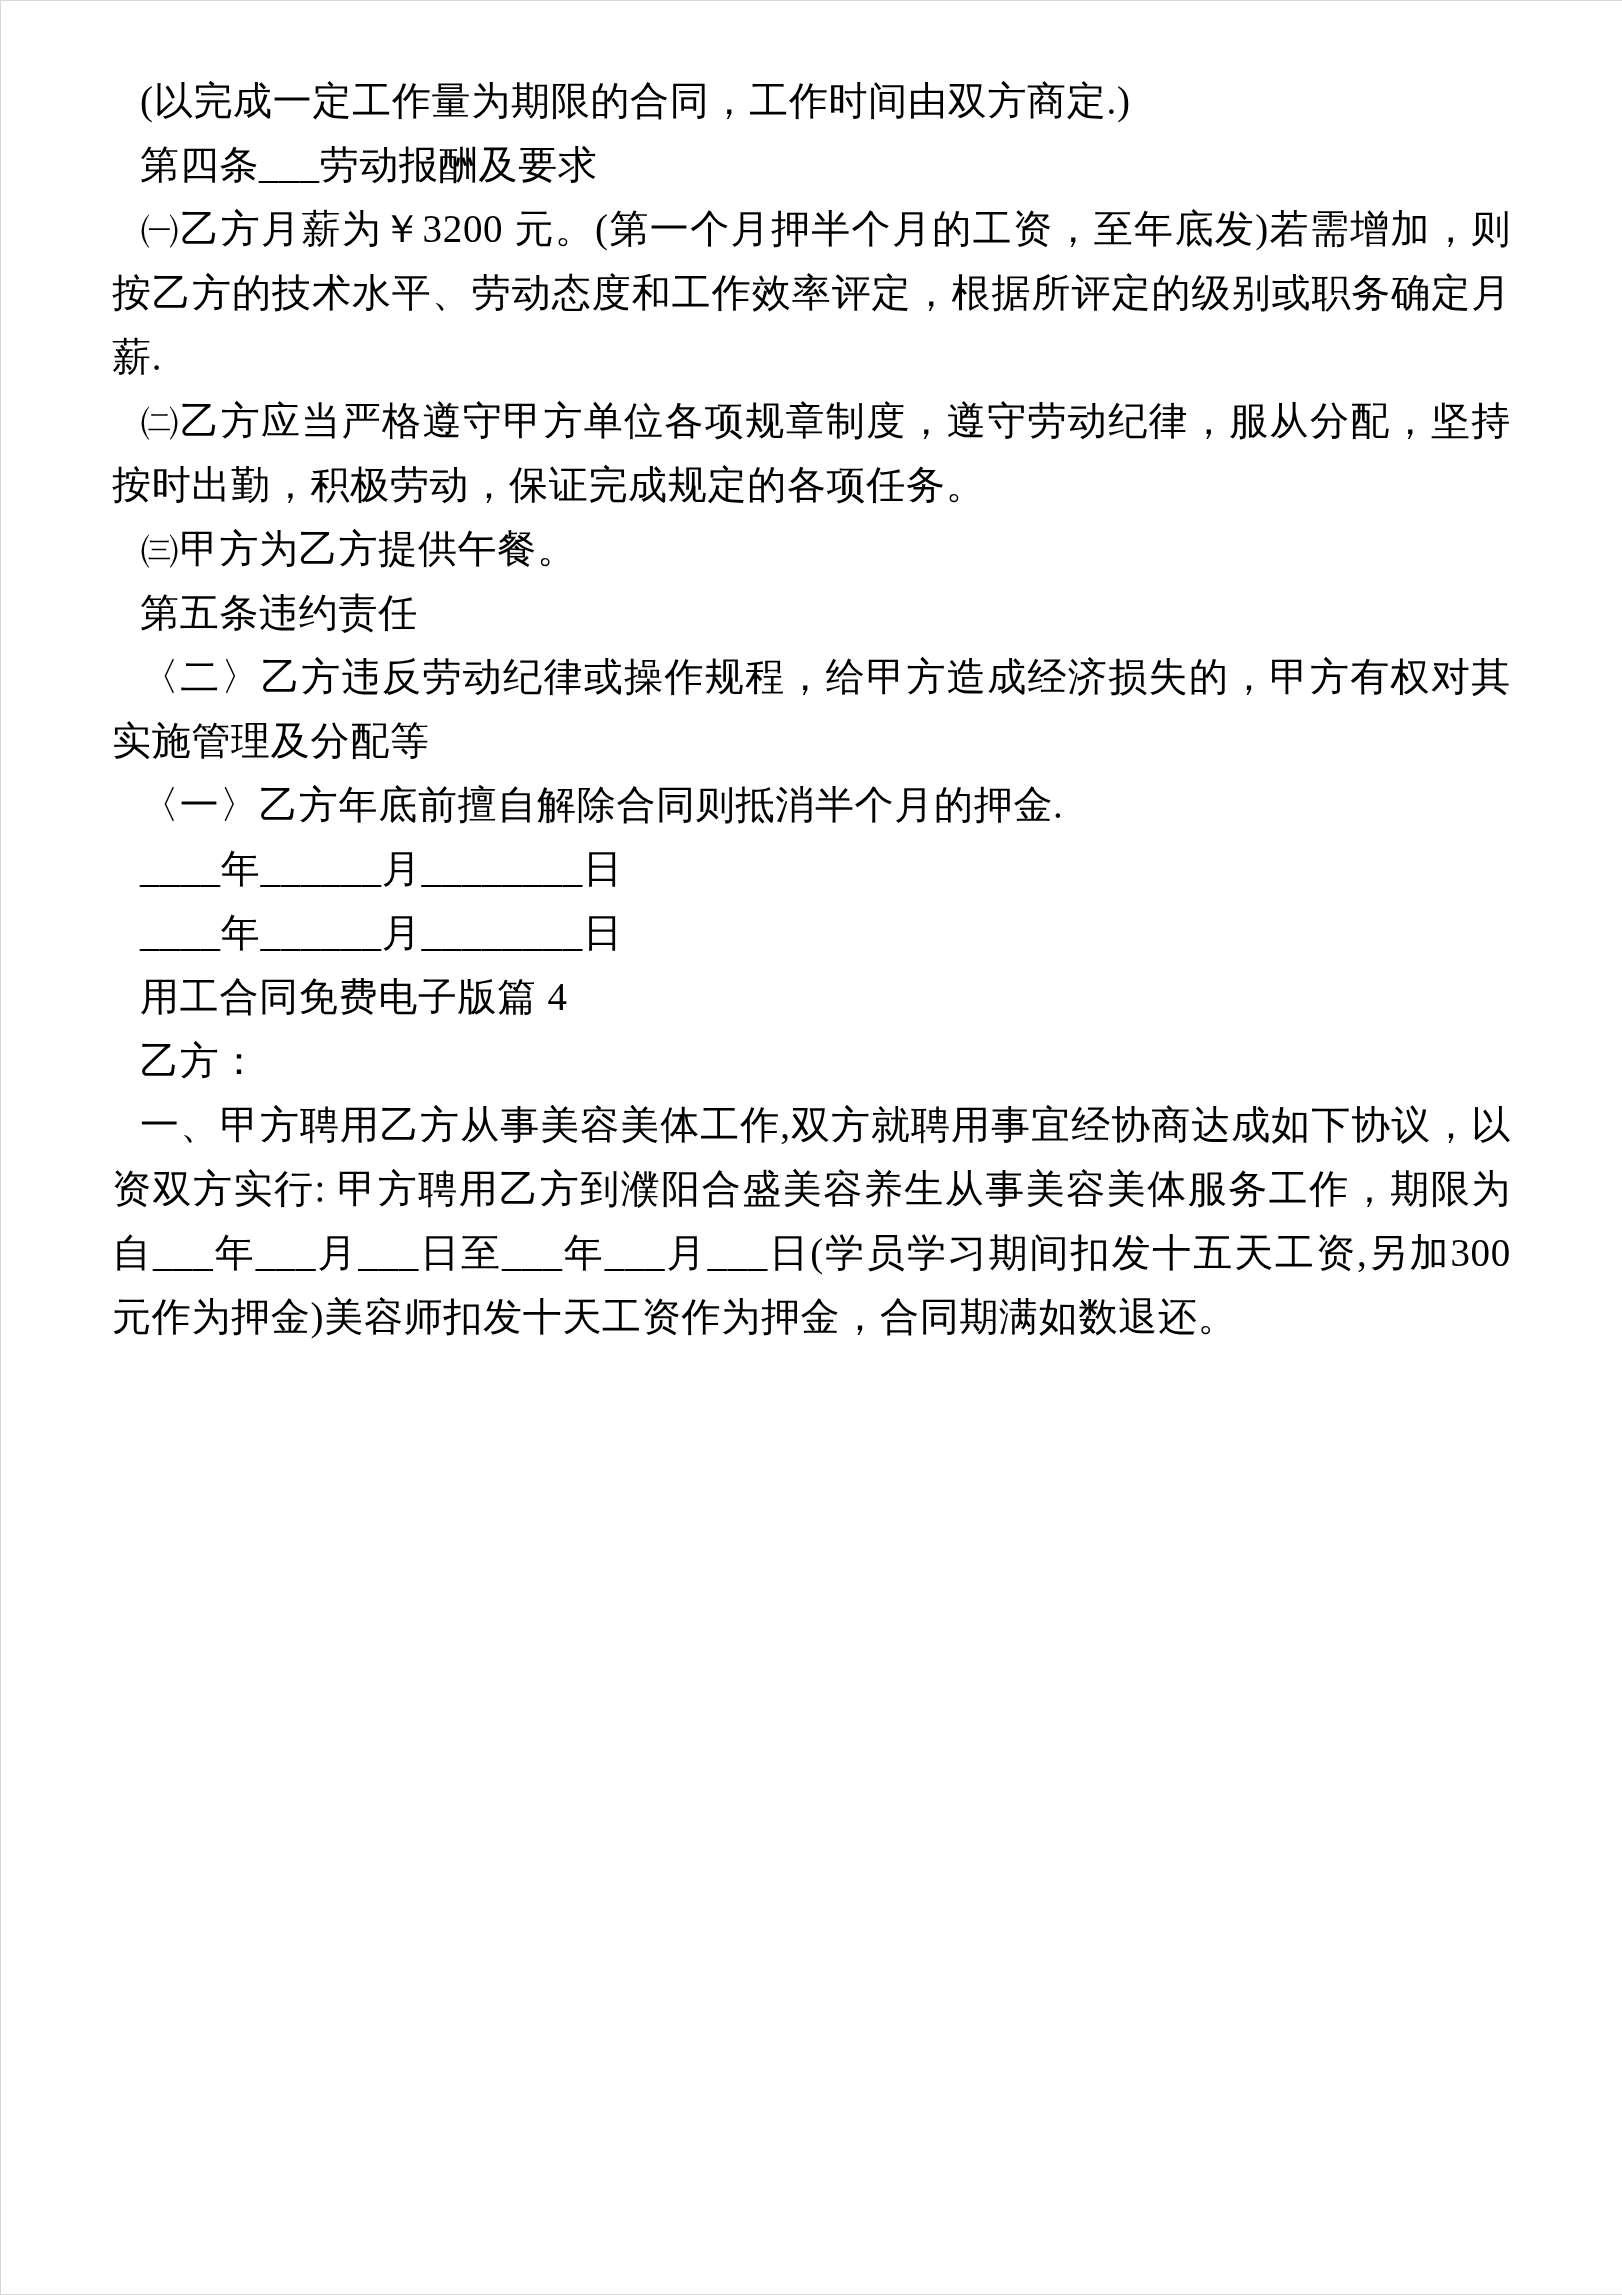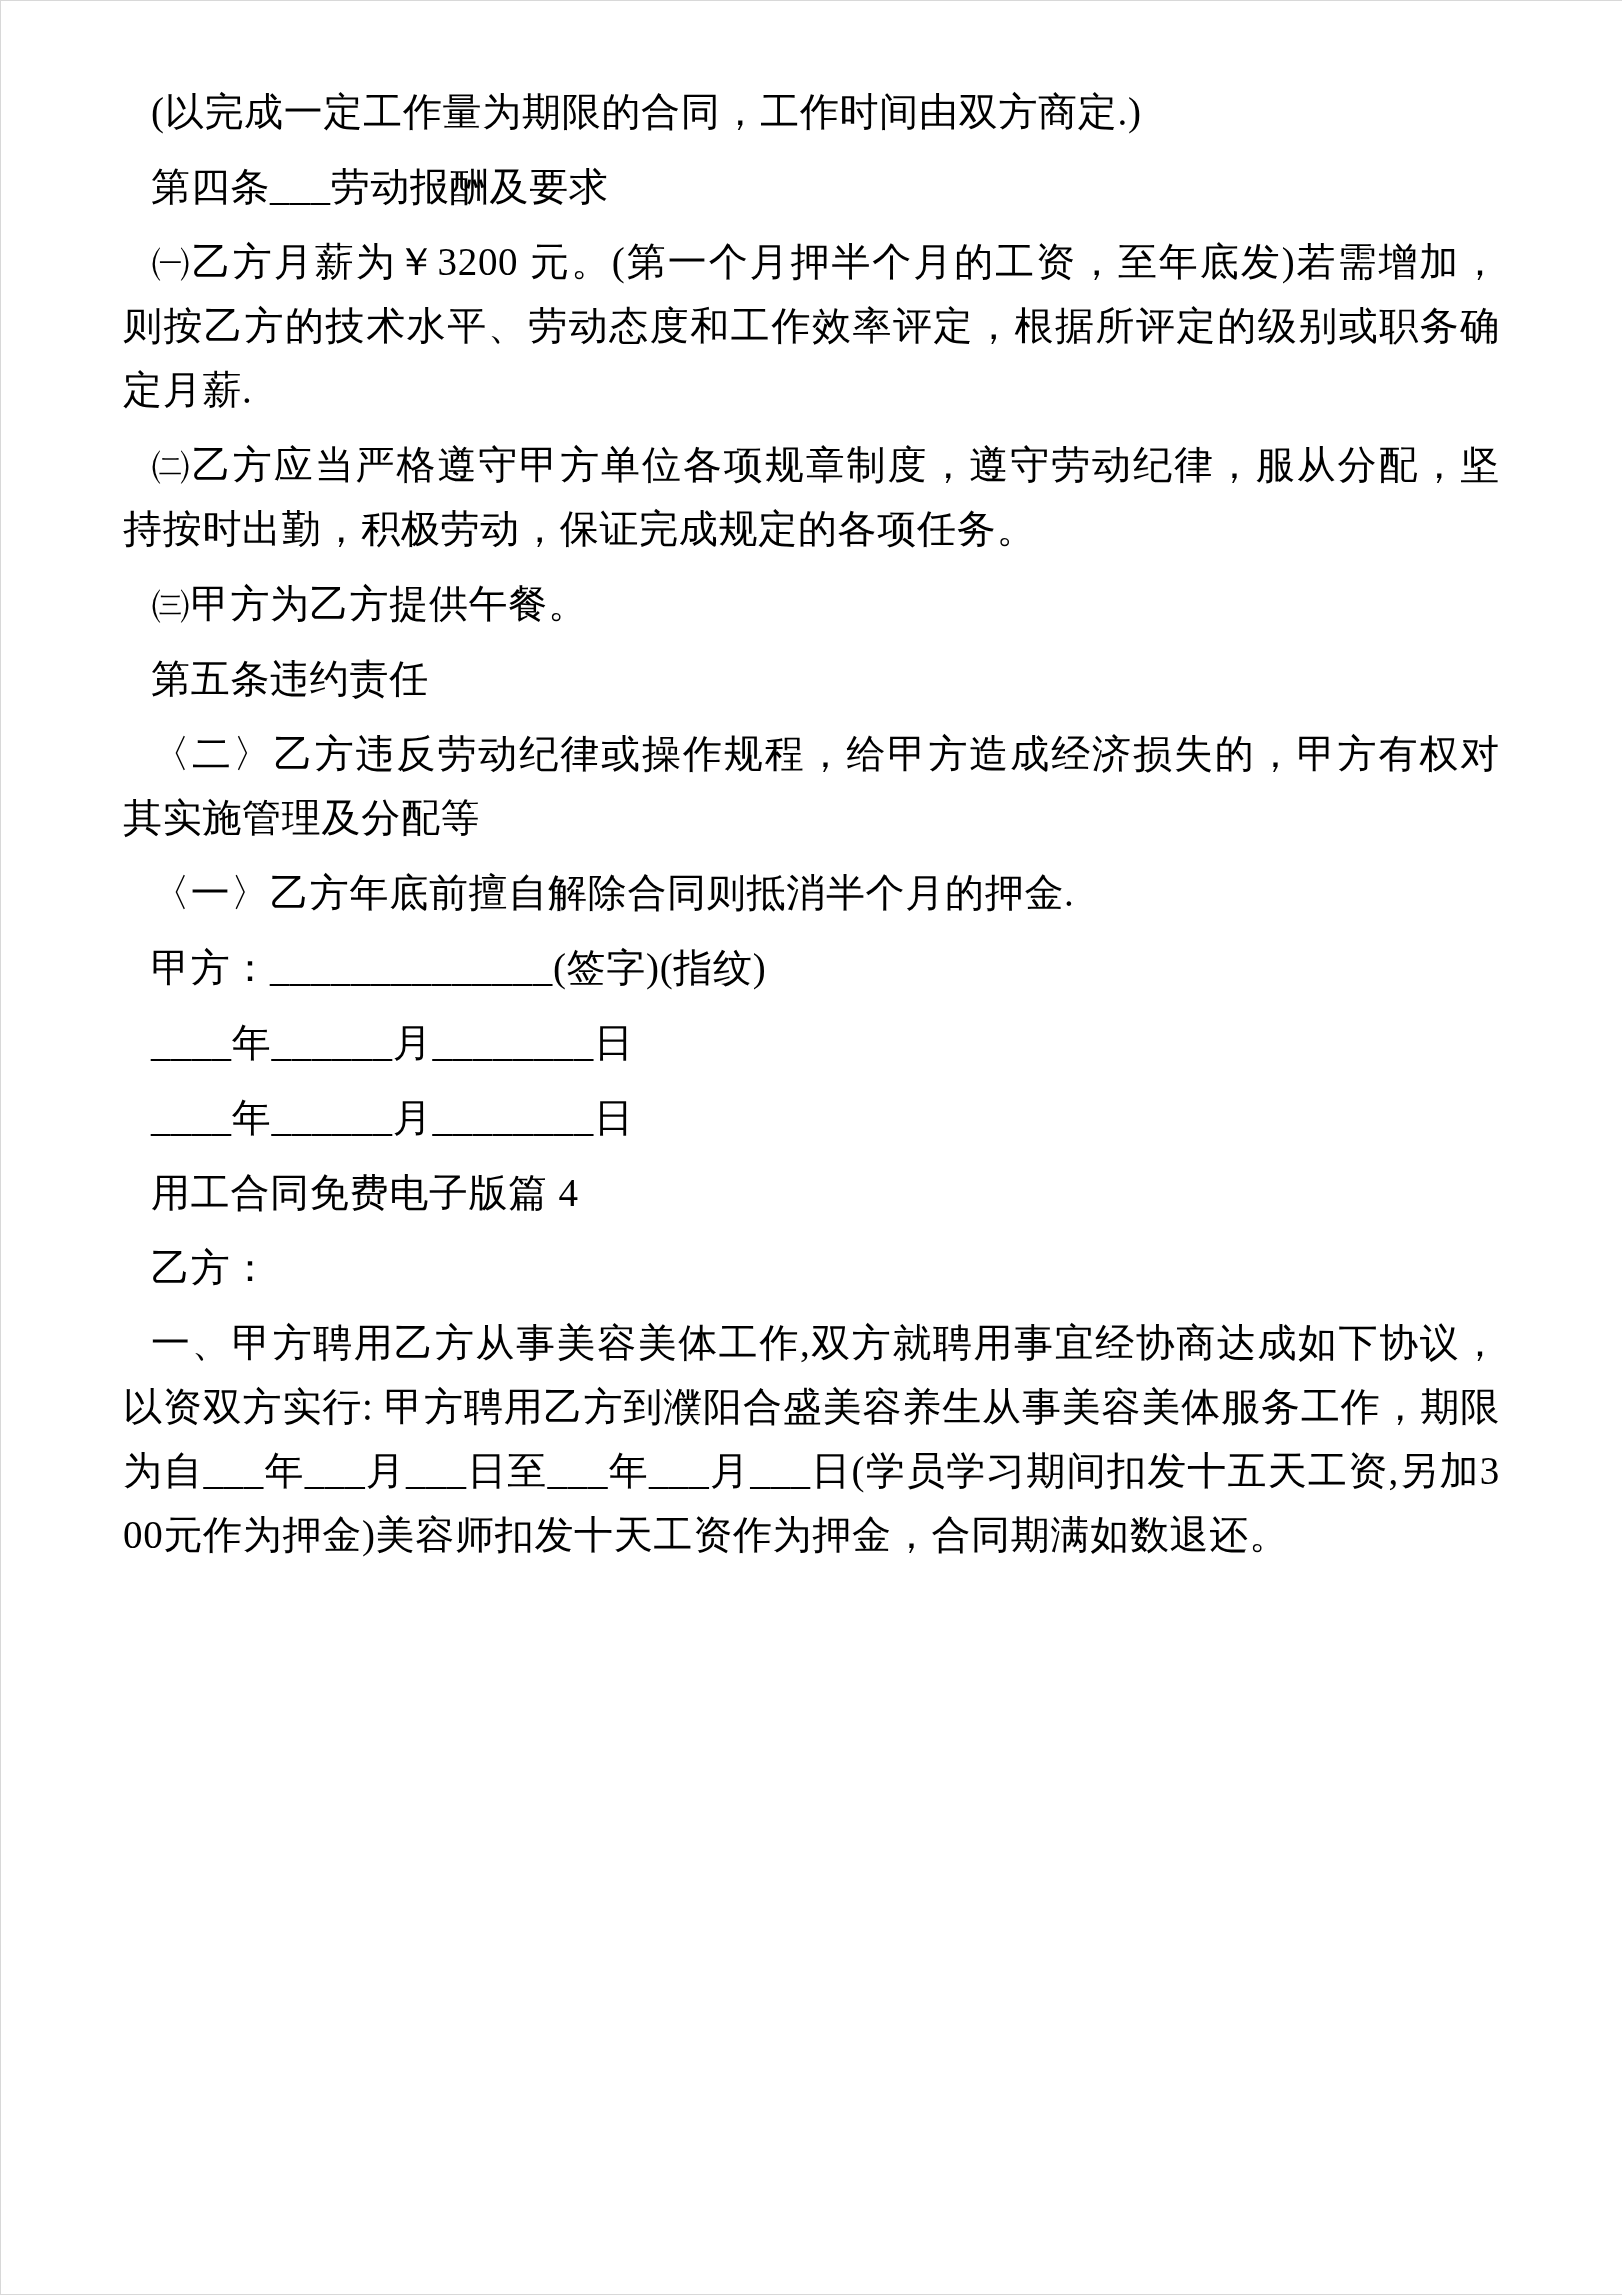--- a/index.html
+++ b/index.html
@@ -23,21 +23,21 @@
     background: #ffffff;
     box-sizing: border-box;
     border: 0.7px solid #d8d8d8;
   }
   .doc {
     box-sizing: border-box;
     padding: 68px 111px 0 111px;
     width: 100%;
   }
   .para {
-    margin: 11px;
+    margin: 0;
     padding: 0;
     font-size: 39px;
     line-height: 64px;
     text-indent: 28px;
     text-align: justify;
     letter-spacing: 0.7px;
     word-break: break-all;
   }
 </style>
 </head>
@@ -46,21 +46,20 @@
 <div class="page">
   <div class="doc">
       <p class="para">(以完成一定工作量为期限的合同，工作时间由双方商定.)</p>
       <p class="para">第四条___劳动报酬及要求</p>
       <p class="para">㈠乙方月薪为￥3200 元。(第一个月押半个月的工资，至年底发)若需增加，则按乙方的技术水平、劳动态度和工作效率评定，根据所评定的级别或职务确定月薪.</p>
       <p class="para">㈡乙方应当严格遵守甲方单位各项规章制度，遵守劳动纪律，服从分配，坚持按时出勤，积极劳动，保证完成规定的各项任务。</p>
       <p class="para">㈢甲方为乙方提供午餐。</p>
       <p class="para">第五条违约责任</p>
       <p class="para">〈二〉乙方违反劳动纪律或操作规程，给甲方造成经济损失的，甲方有权对其实施管理及分配等</p>
       <p class="para">〈一〉乙方年底前擅自解除合同则抵消半个月的押金.</p>
-      <p class="para">甲方：______________(签字)(指纹)</p>
       <p class="para">____年______月________日</p>
       <p class="para">____年______月________日</p>
       <p class="para">用工合同免费电子版篇 4</p>
       <p class="para">乙方：</p>
       <p class="para">一、甲方聘用乙方从事美容美体工作,双方就聘用事宜经协商达成如下协议，以资双方实行: 甲方聘用乙方到濮阳合盛美容养生从事美容美体服务工作，期限为自___年___月___日至___年___月___日(学员学习期间扣发十五天工资,另加300元作为押金)美容师扣发十天工资作为押金，合同期满如数退还。</p>
     </div>
 </div>
 
 
 </body></html>

